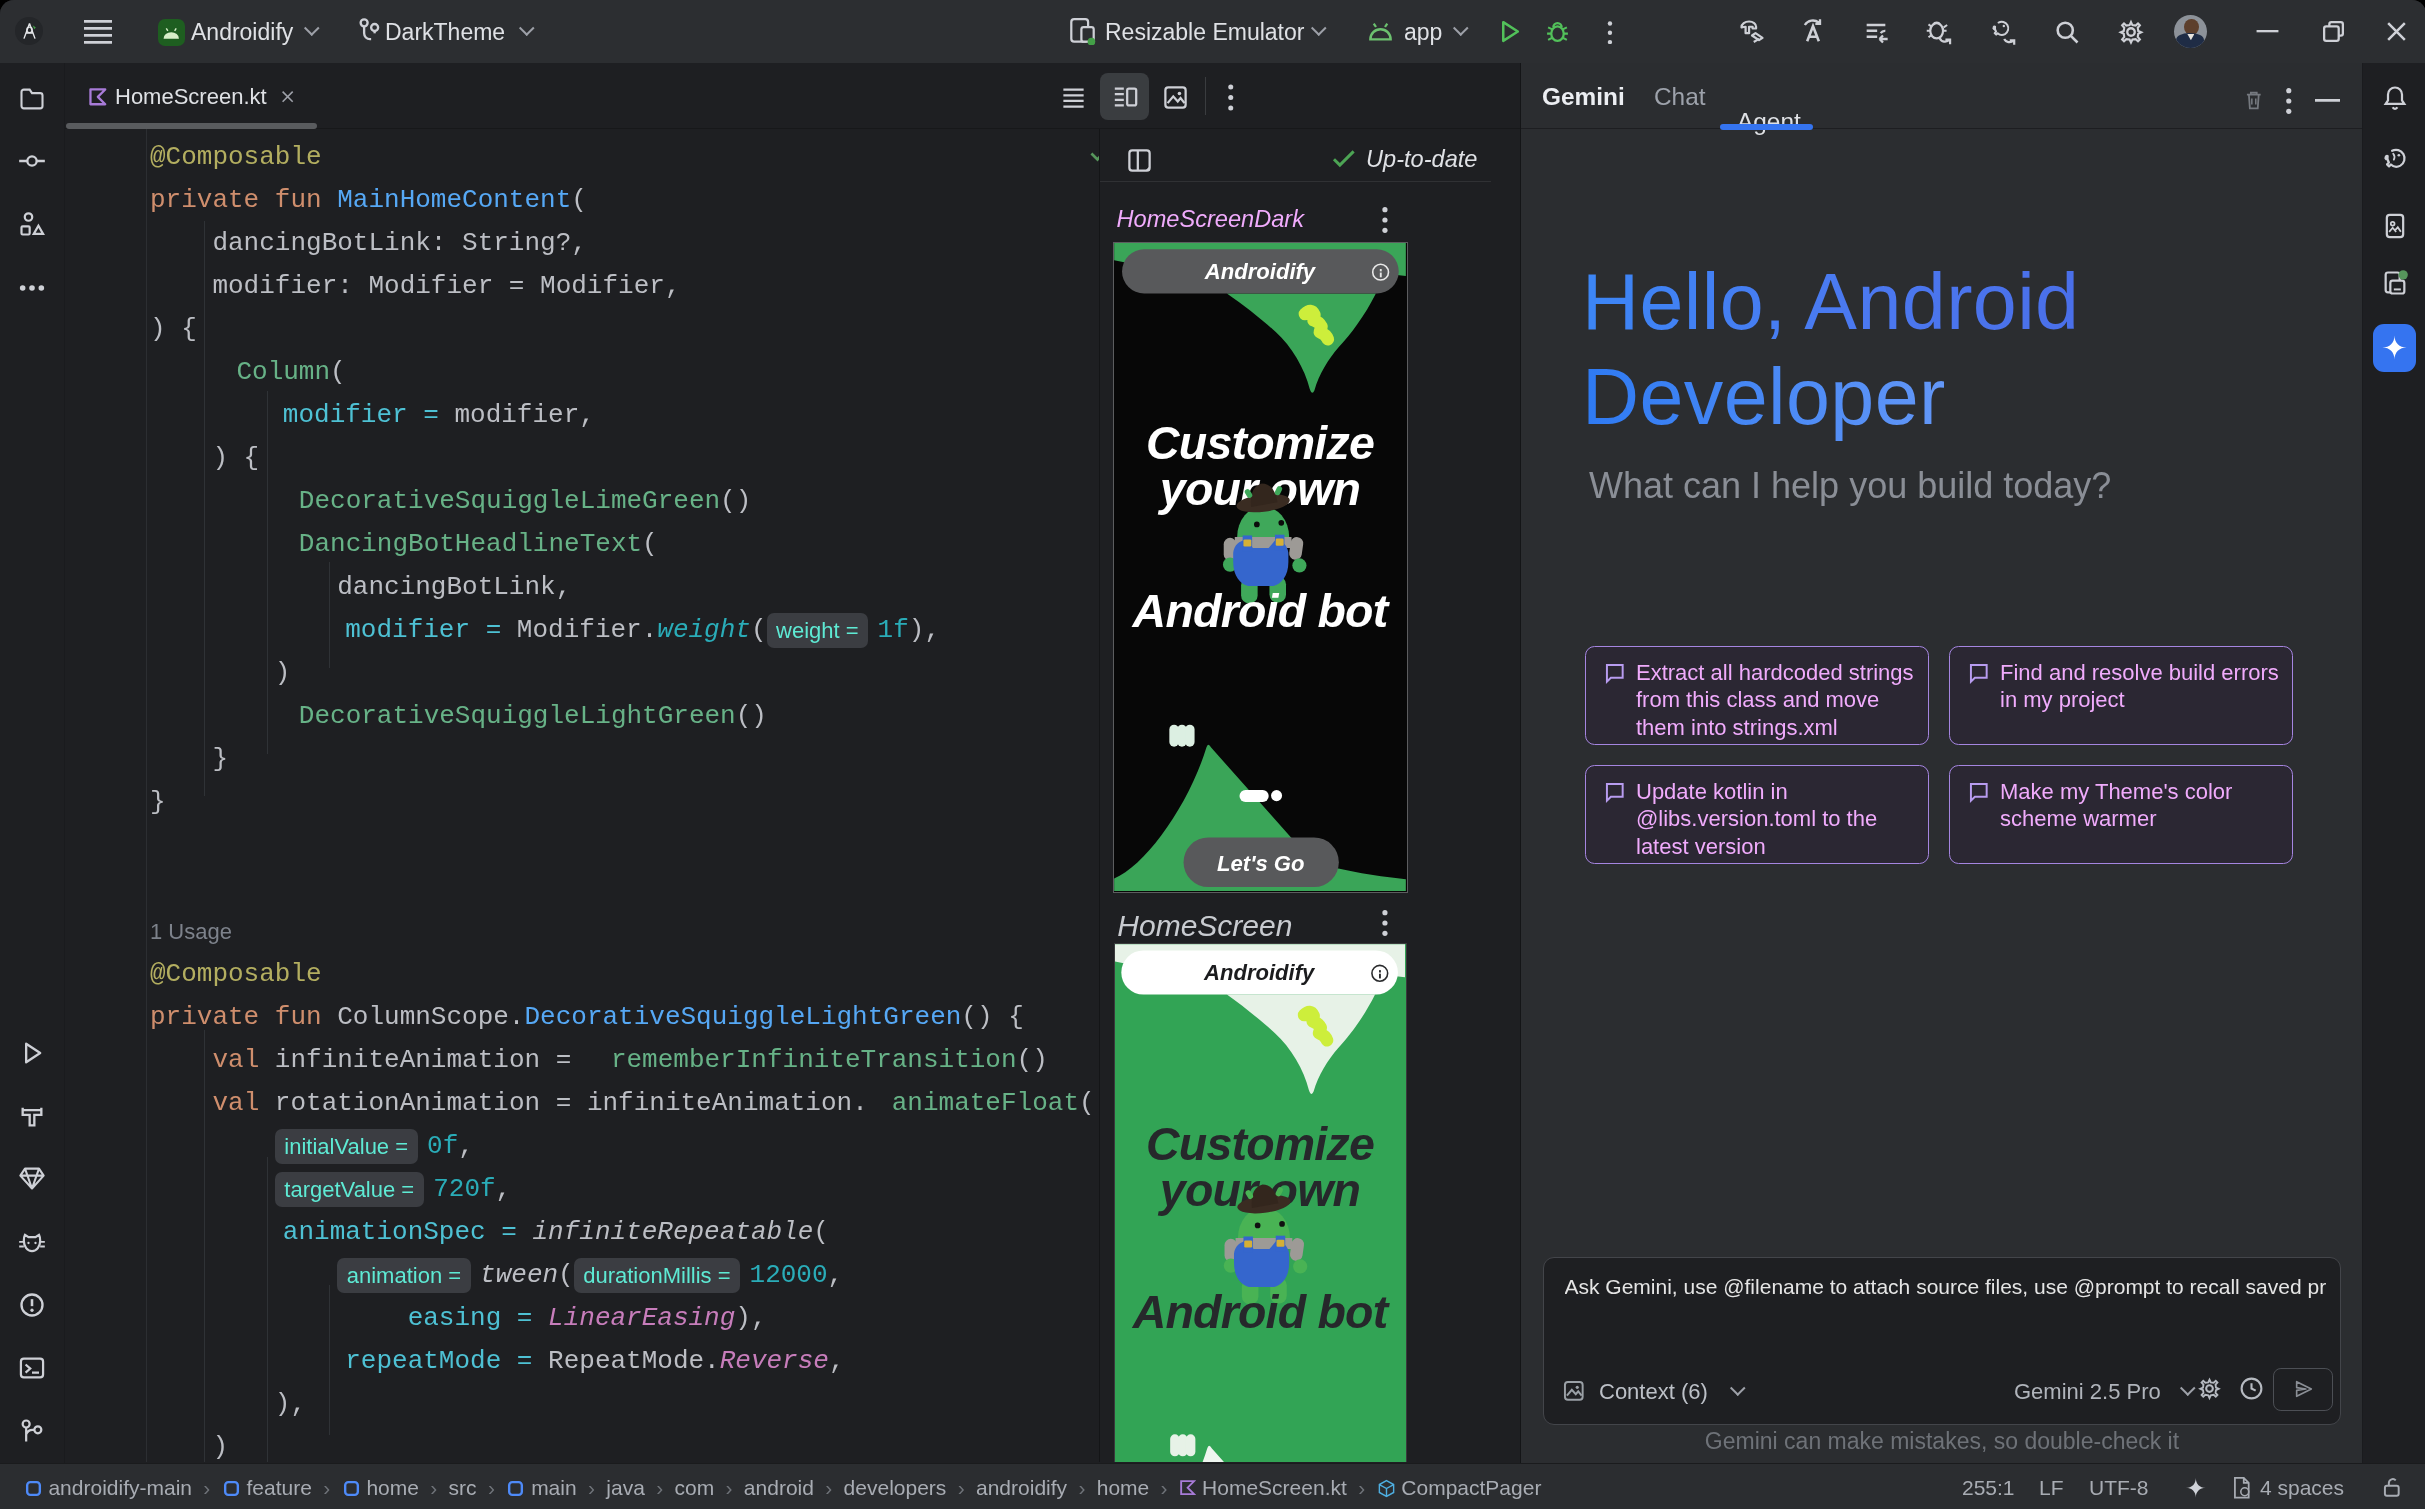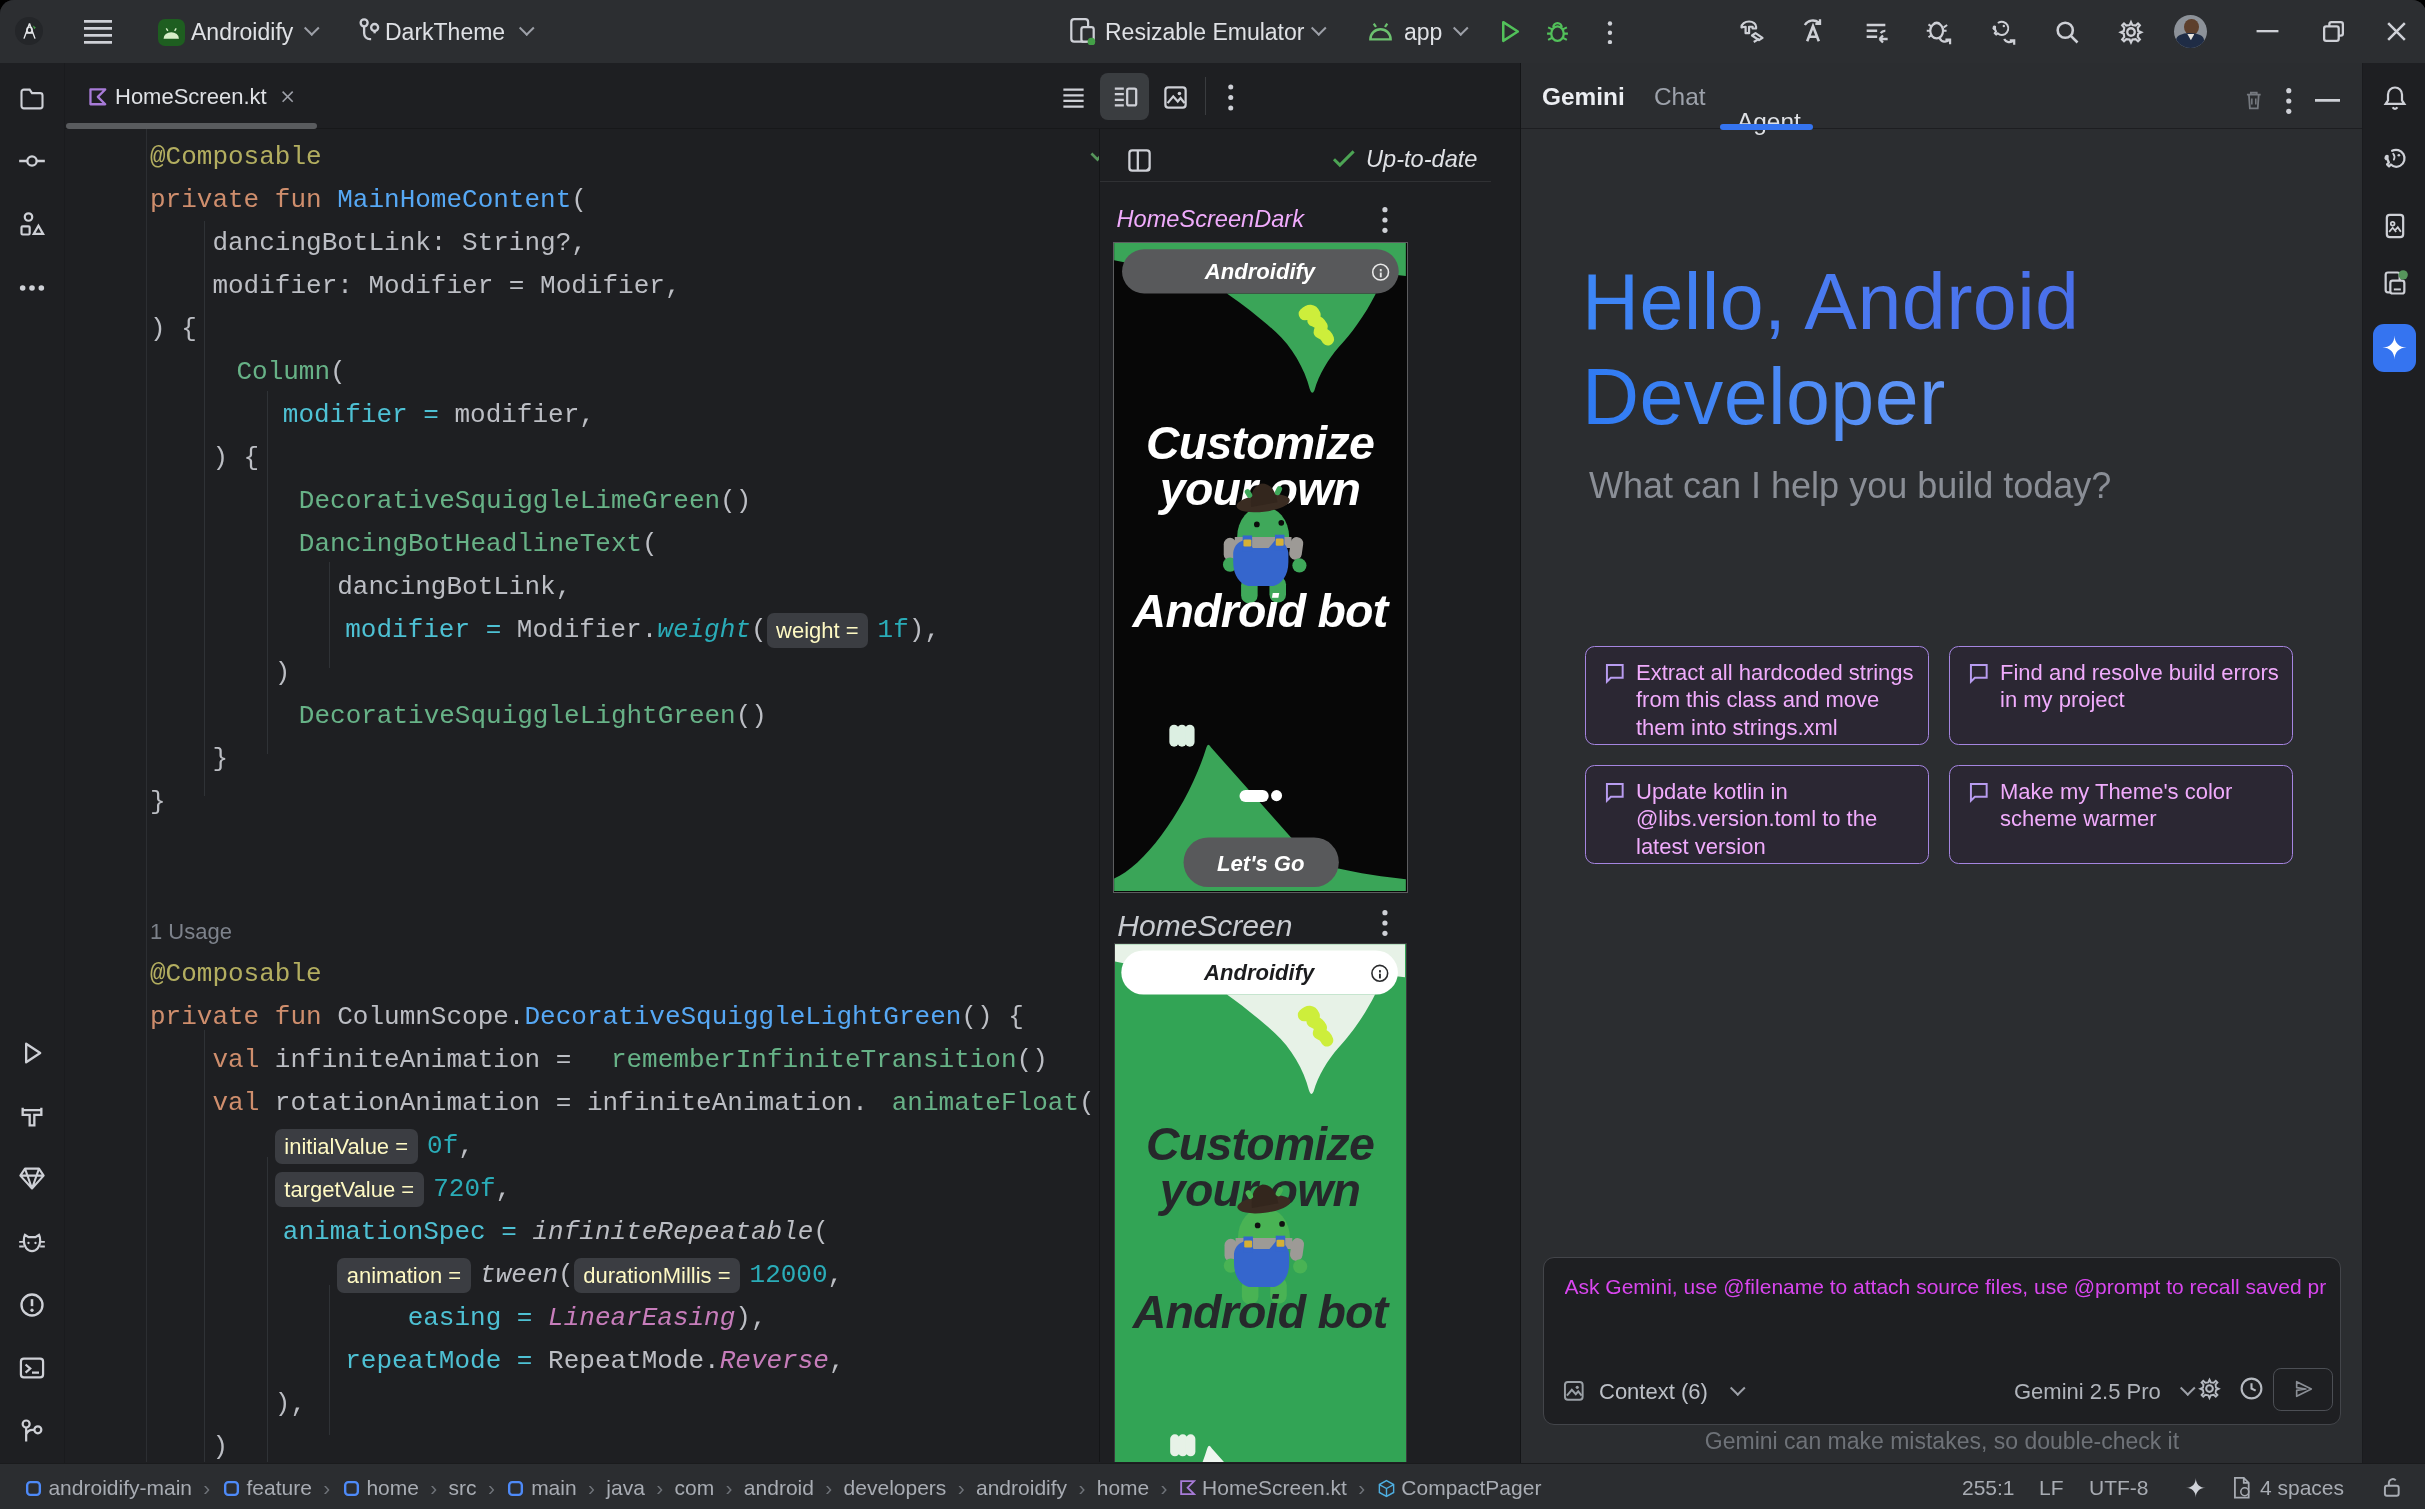--- a/index.html
+++ b/index.html
@@ -23,21 +23,21 @@
 #code .ln { height:43px; line-height:43px; white-space:pre; }
 .kw { color:#cf8e6d; }
 .ann { color:#b3ae60; }
 .fd { color:#56a8f5; }
 .cc { color:#67b287;margin-left:24px; }
 .na { color:#4ec1d4;margin-left:8px; }
 .num { color:#2aacb8; }
 .it { font-style:italic; }
 .pink { color:#c77dbb; font-style:italic; }
 .teal { color:#2aacb8; font-style:italic; }
-.hint { display:inline-block; font-family:"Liberation Sans", sans-serif; font-size:22px; color:#fef9c3; background:#3b3d42; border-radius:7px; padding:0 9.5px; height:35px; line-height:35px; vertical-align:middle; margin:0 9.5px 0 0; }
+.hint { display:inline-block; font-family:"Liberation Sans", sans-serif; font-size:22px; color:#5eead4; background:#3b3d42; border-radius:7px; padding:0 9.5px; height:35px; line-height:35px; vertical-align:middle; margin:0 9.5px 0 0; }
 .usage { font-family:"Liberation Sans", sans-serif; font-size:22px; color:#6e7178; }
 .iguide { position:absolute; width:0.8px; background:#2f3236; }
 
 #preview { position:absolute; left:1099px; top:129px; width:391px; height:1333px; background:#1e1f22; border-left:0.8px solid #141517;font-style:italic; }
 
 #gemini { position:absolute; left:1520px; top:63px; width:842px; height:1400px; background:#2b2d30; border-left:0.8px solid #141517; }
 #gheader { position:absolute; left:0; top:0; width:100%; height:66px; border-bottom:0.8px solid #1d1e21; }
 .card { position:absolute; width:344px; height:99px; background:#2b2733; border:1.6px solid #a585e0; border-radius:9.5px; color:#f0abfc; font-size:22px; line-height:27.6px; }
 .cardtxt { position:absolute; left:50px; top:11.8px; }
 .cardic { position:absolute; left:17.3px; top:14px; width:23.6px; height:23.6px; }
@@ -528,21 +528,21 @@
     <div class="cardtxt">Update kotlin in<br>@libs.version.toml to the<br>latest version</div>
   </div>
   <div class="card" style="left:428px;top:702px;">
     <svg class="cardic" viewBox="0 0 24 24">
           <path d="M4 4 h16 v13 h-12 l-4 4 z" fill="none" stroke="#b89cf0" stroke-width="2"></path>
         </svg>
     <div class="cardtxt">Make my Theme's color<br>scheme warmer</div>
   </div>
 
   <div class="abs" style="left:22px;top:1194px;width:798px;height:168px;background:#1e1f22;border:0.8px solid #43454a;border-radius:11px;overflow:hidden;">
-    <div class="abs" style="left:20.5px;top:17.3px;width:776px;color:#d946ef;font-size:21px;white-space:nowrap;overflow:hidden;">Ask Gemini, use @filename to attach source files, use @prompt to recall saved pr</div>
+    <div class="abs" style="left:20.5px;top:17.3px;width:776px;color:#e5e5e5;font-size:21px;white-space:nowrap;overflow:hidden;">Ask Gemini, use @filename to attach source files, use @prompt to recall saved pr</div>
     <svg class="abs" style="left:18px;top:121px;" width="23.6" height="23.6" viewBox="0 0 24 24">
           <rect x="3" y="3" width="18" height="18" rx="3" fill="none" stroke="#9aa0a6" stroke-width="2"></rect>
           <circle cx="15.5" cy="8.5" r="1.6" fill="#9aa0a6"></circle>
           <path d="M5 17 l5 -6 4 4.5 2.5 -3 3.5 4.5" fill="none" stroke="#9aa0a6" stroke-width="2"></path>
         </svg>
     <span class="abs" style="left:55px;top:121px;color:#bcc0c7;font-size:22px;">Context (6)</span>
     <span class="chev abs" style="left:175px;top:127px;"></span>
     <span class="abs" style="left:470px;top:121px;color:#b0b4bb;font-size:22px;">Gemini 2.5 Pro</span>
     <span class="chev abs" style="left:625px;top:127px;"></span>
     <svg class="abs" style="left:653px;top:118px;" width="25" height="25" viewBox="0 0 24 24">

